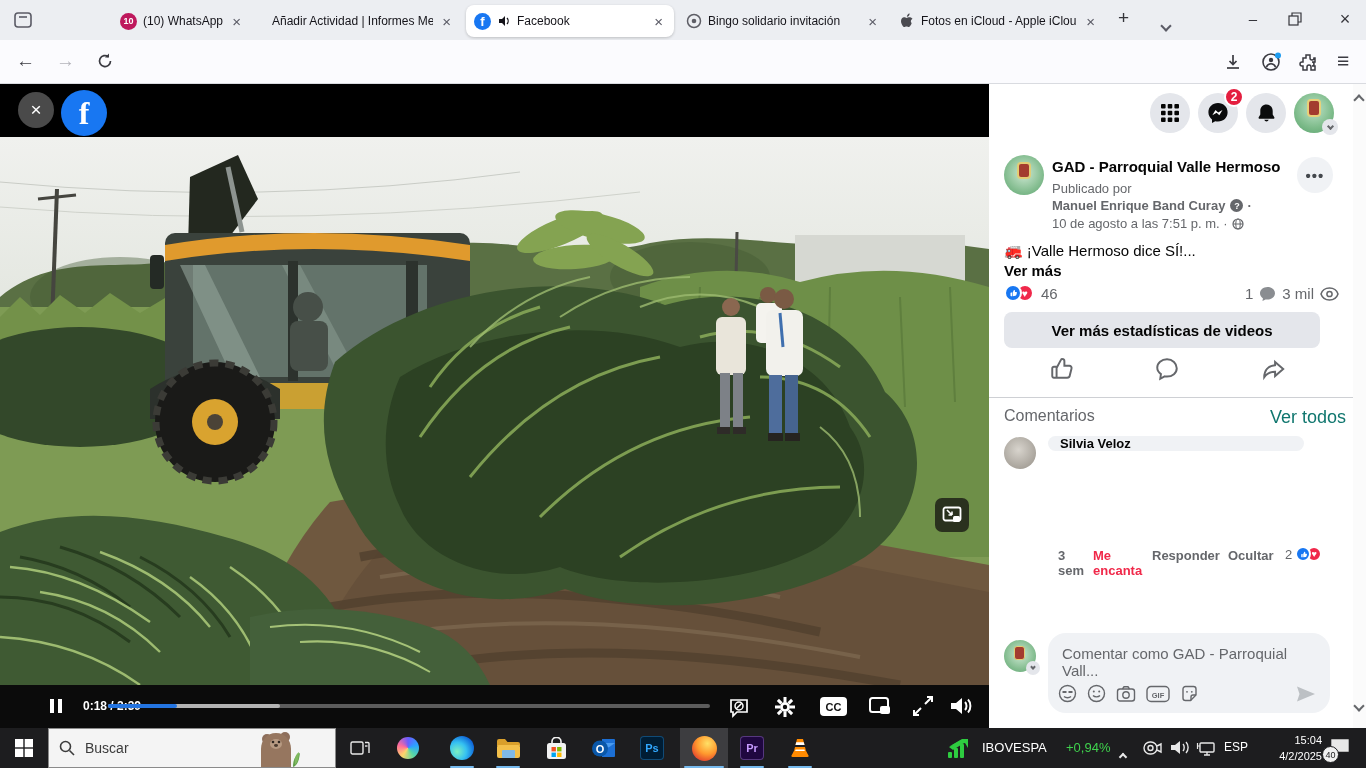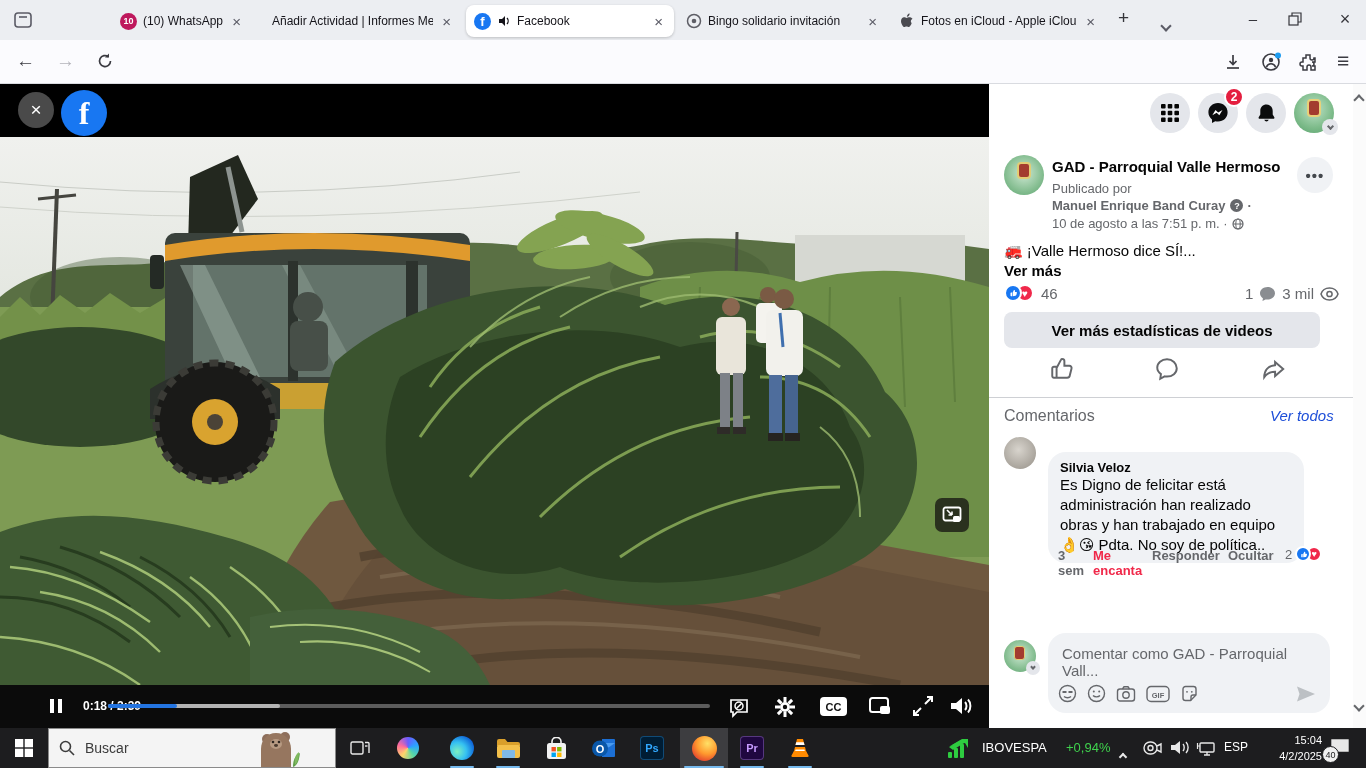--- a/index.html
+++ b/index.html
@@ -460,25 +460,24 @@
       </svg>
   </div>
   <div class="a" style="left:272px;top:272px;">
     <svg width="26" height="26" viewBox="0 0 24 24" fill="none" stroke="#65676b" stroke-width="1.8">
         <path d="M13 5.5 20.5 12 13 18.5v-4C8 14.5 5 16.5 3 19.5c0-6 3.5-10.5 10-11z"></path>
       </svg>
   </div>
   <div class="divider a" style="left:0;top:313px;width:377px;"></div>
 
   <div class="a" style="left:15px;top:323px;font-size:16px;color:#65676b;">Comentarios</div>
-  <div class="a" style="left:281px;top:323px;font-size:15px;color:#1d4ed8;font-style:italic;">Ver todos</div>
+  <div class="a" style="left:281px;top:323px;font-size:18px;color:#0f766e;">Ver todos</div>
   <div class="a" style="left:15px;top:353px;width:32px;height:32px;border-radius:50%;background:radial-gradient(circle at 45% 40%,#d8d4cd,#a9a49c 70%,#8d887f);"></div>
-  <div class="bubble a" style="left:59px;top:352px;width:256px;padding:8px 12px;margin-top:16px;">
+  <div class="bubble a" style="left:59px;top:352px;width:256px;padding:0 12px;">
     <div class="bold" style="font-size:13px;">Silvia Veloz</div>
-    <div style="font-size:15px;line-height:20px;">Es Digno de felicitar está administración han realizado obras y han trabajado en equipo 👌😘 Pdta. No soy de política..</div>
   </div>
   <div class="a metalink" style="left:69px;top:464px;width:30px;">3 sem</div>
   <div class="a metalink" style="left:104px;top:464px;width:52px;color:#f02849;">Me encanta</div>
   <div class="a metalink" style="left:163px;top:464px;">Responder</div>
   <div class="a metalink" style="left:239px;top:464px;">Ocultar</div>
   <div class="a flex" style="left:296px;top:462px;">
     <span style="font-size:13px;color:#65676b;margin-right:3px;">2</span>
     <span class="reactpill" style="width:16px;height:16px;background:#1877f2;z-index:2;">
       <svg width="9" height="9" viewBox="0 0 16 16">
           <path fill="#fff" d="M5 7h1.5v6H5c-.6 0-1-.4-1-1V8c0-.6.4-1 1-1zm2.5 6V7l1.8-3.6c.1-.3.5-.4.8-.4.6 0 1 .5 1 1v2.5h2.1c.7 0 1.2.6 1 1.3l-.9 3.5c-.2.7-.8 1.2-1.5 1.2z"></path>

